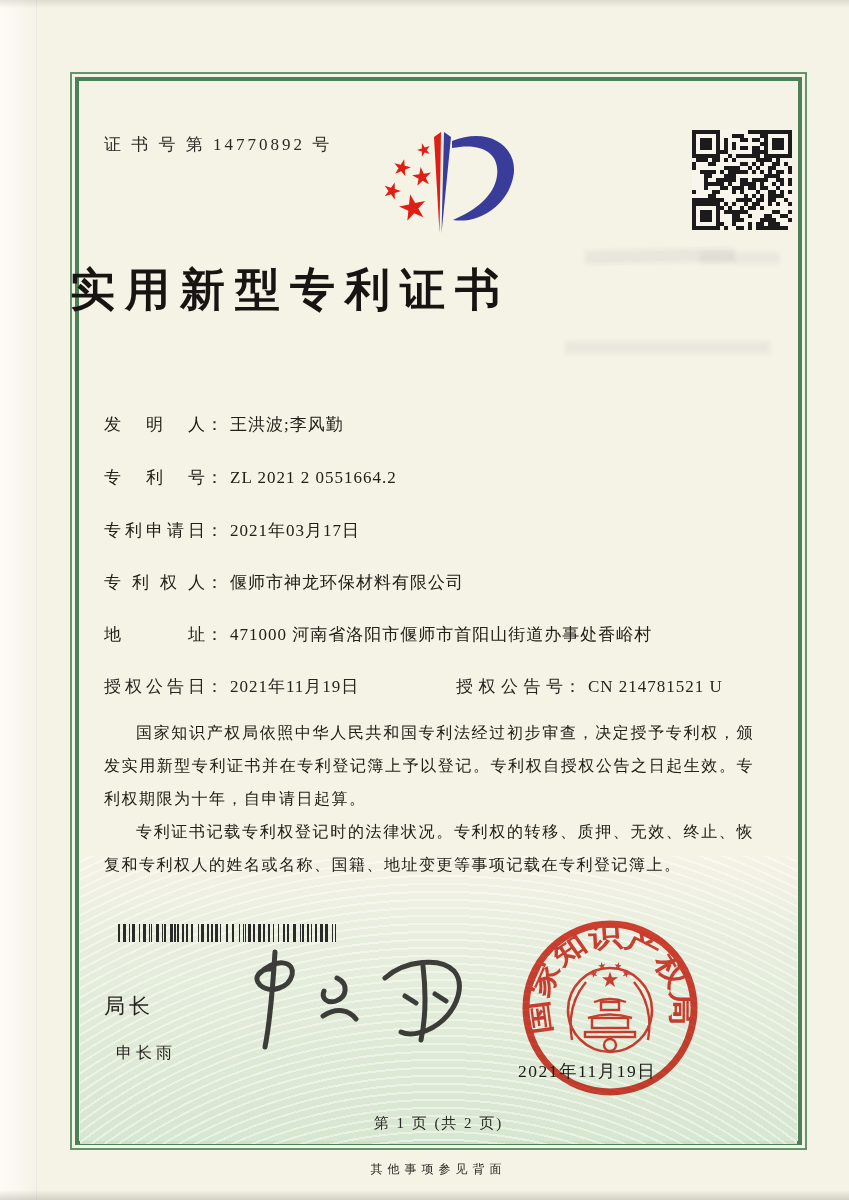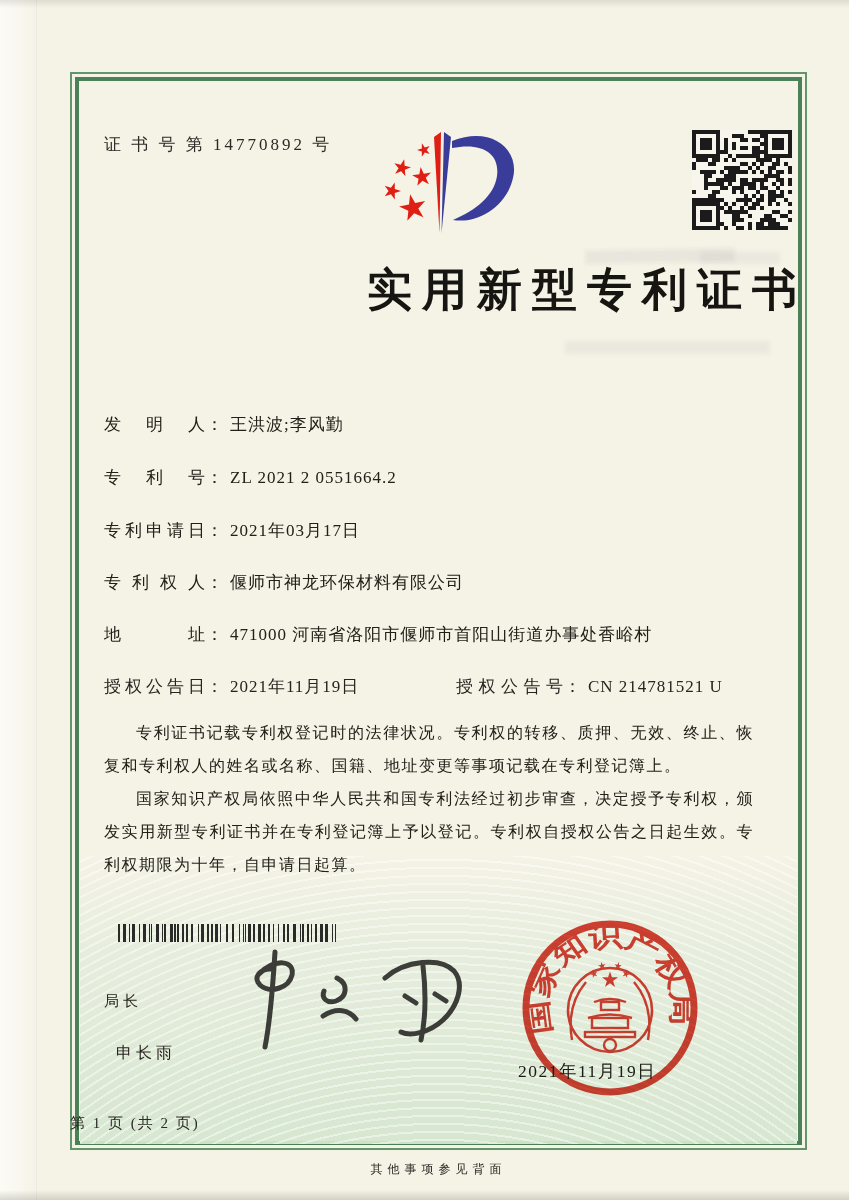--- a/index.html
+++ b/index.html
@@ -28,49 +28,49 @@
     box-sizing:border-box;border:4px solid #4c8158;}
 
   
   .green-band{position:absolute;left:80px;top:856px;width:717px;height:288px;
     background:
       repeating-radial-gradient(circle at 50% 260%, rgba(255,255,255,.45) 0 2px, rgba(255,255,255,0) 2px 8px),
       linear-gradient(to bottom, rgba(220,234,214,0) 0%, rgba(220,234,214,.55) 30%, rgba(213,230,207,.95) 100%);}
 
   .txt{position:absolute;white-space:nowrap;}
   .cert-no{left:104px;top:133px;font-size:17px;letter-spacing:3px;color:#2b2a26;}
-  .title{left:70px;top:260px;width:737px;text-align:right;font-size:45px;font-weight:700;
+  .title{left:70px;top:260px;width:737px;text-align:left;font-size:45px;font-weight:700;
     letter-spacing:10px;color:#161511;}
 
   .logo-box{position:absolute;left:340px;top:120px;width:210px;height:128px;}
   .qr-box{position:absolute;left:692px;top:130px;width:100px;height:100px;}
 
   .frow{position:absolute;left:104px;font-size:17px;letter-spacing:1px;color:#222018;}
   .f0{top:360px}.f1{top:413px}.f2{top:466px}.f3{top:519px}.f4{top:571px}.f5{top:623px}
   .flabel{display:inline-block;width:102px;text-align:justify;text-align-last:justify;vertical-align:top;}
   .fcolon{margin:0 6px 0 0;}
   .grant-row{position:absolute;left:104px;top:675px;width:660px;font-size:17px;letter-spacing:1px;}
   .grant-pair2{position:absolute;left:352px;top:0;}
   .grant-pair2 .flabel{width:108px;}
 
   .paras{position:absolute;left:104px;top:716px;width:650px;font-size:16px;line-height:33px;
     letter-spacing:1.5px;text-align:justify;color:#222018;}
   .paras p{margin:0;text-indent:2em;white-space:normal;}
 
   .barcode-box{position:absolute;left:118px;top:924px;width:218px;height:18px;}
 
-  .signer-title{left:104px;top:992px;font-size:15px;letter-spacing:4px;}
+  .signer-title{left:104px;top:992px;font-size:21px;letter-spacing:4px;}
   .signer-name{left:116px;top:1027px;font-size:16px;letter-spacing:4px;margin-top:16px;}
   .signature-box{position:absolute;left:215px;top:942px;width:270px;height:118px;}
 
   .seal-box{position:absolute;left:520px;top:918px;width:180px;height:180px;
     mix-blend-mode:multiply;opacity:.95;}
   .seal-date{left:518px;top:1059px;font-size:17.5px;letter-spacing:1.5px;color:#1c1b17;z-index:5;}
 
-  .page-note{left:70px;top:1114px;width:737px;text-align:left;font-size:15px;letter-spacing:2px;color:#2b2a26;}
+  .page-note{left:70px;top:1114px;width:737px;text-align:center;font-size:15px;letter-spacing:2px;color:#2b2a26;}
   .back-note{left:70px;top:1161px;width:737px;text-align:center;font-size:12px;letter-spacing:5px;color:#2b2a26;}
 
   .ghost{position:absolute;filter:blur(2px);background:rgba(130,130,140,.10);}
   .g1{left:585px;top:249px;width:150px;height:14px;transform:rotate(-1deg);}
   .g2{left:565px;top:341px;width:205px;height:13px;background:rgba(130,130,140,.08);}
   .g3{left:700px;top:252px;width:80px;height:12px;background:rgba(130,130,140,.08);}
 </style>
 </head>
 <body>
 
@@ -360,22 +360,22 @@
   <div class="grant-row">
     <span>
       <span class="flabel">授权公告日</span><span class="fcolon">：</span><span>2021年11月19日</span>
     </span>
     <span class="grant-pair2">
       <span class="flabel">授权公告号</span><span class="fcolon">：</span><span>CN 214781521 U</span>
     </span>
   </div>
 
   <div class="paras">
+    <p>国家知识产权局依照中华人民共和国专利法经过初步审查，决定授予专利权，颁发实用新型专利证书并在专利登记簿上予以登记。专利权自授权公告之日起生效。专利权期限为十年，自申请日起算。</p>
     <p>专利证书记载专利权登记时的法律状况。专利权的转移、质押、无效、终止、恢复和专利权人的姓名或名称、国籍、地址变更等事项记载在专利登记簿上。</p>
-    <p>国家知识产权局依照中华人民共和国专利法经过初步审查，决定授予专利权，颁发实用新型专利证书并在专利登记簿上予以登记。专利权自授权公告之日起生效。专利权期限为十年，自申请日起算。</p>
   </div>
 
   <div class="barcode-box"><svg width="218" height="18" viewBox="0 0 218 18">
         <rect x="0" y="0" width="2" height="18" fill="#2a2a28"></rect>
         <rect x="5" y="0" width="3" height="18" fill="#2a2a28"></rect>
         <rect x="11" y="0" width="1" height="18" fill="#2a2a28"></rect>
         <rect x="14" y="0" width="3" height="18" fill="#2a2a28"></rect>
         <rect x="21" y="0" width="1" height="18" fill="#2a2a28"></rect>
         <rect x="25" y="0" width="3" height="18" fill="#2a2a28"></rect>
         <rect x="31" y="0" width="1" height="18" fill="#2a2a28"></rect>

